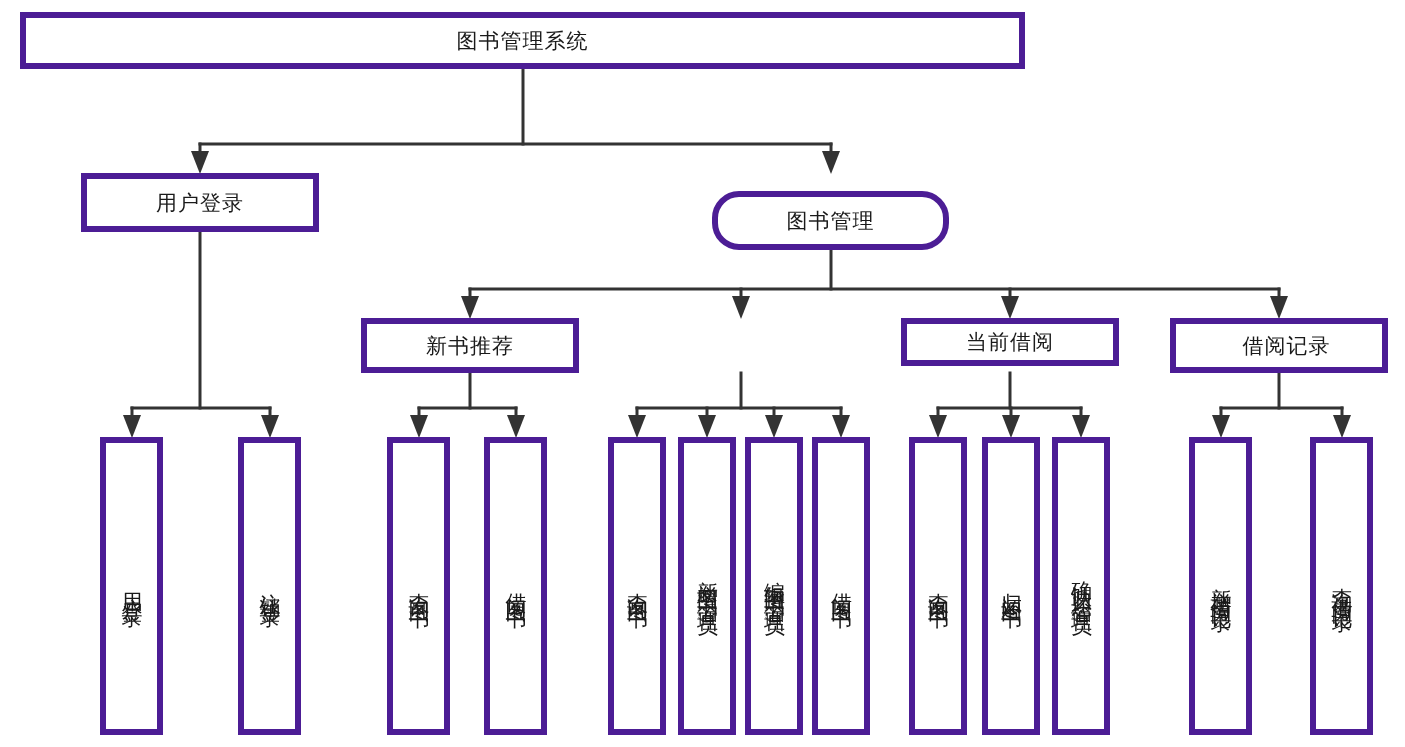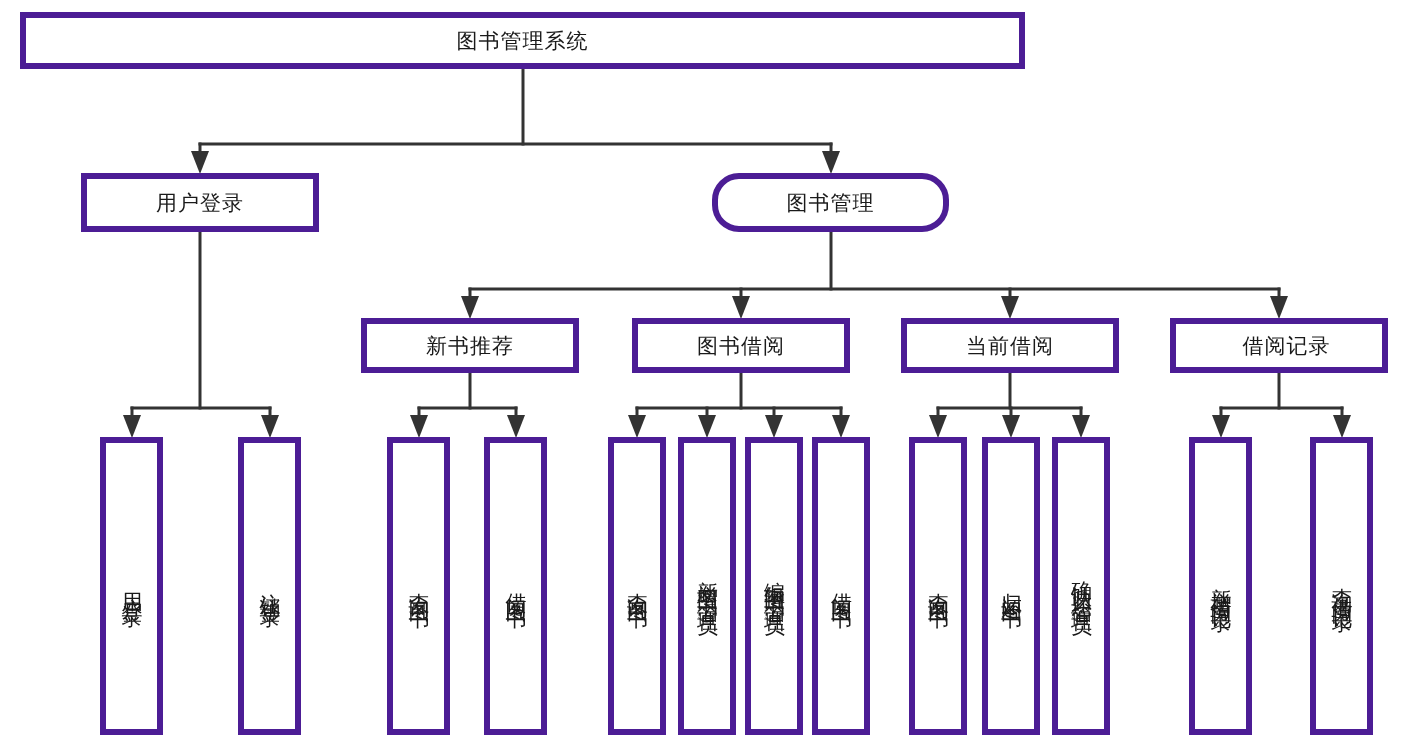--- a/index.html
+++ b/index.html
@@ -128,31 +128,28 @@
       </g>
   </svg>
 
   <div class="node horizontal" id="n-root" style="left: 20px; top: 12px; width: 1005px; height: 57px;">
     <span class="hlabel">图书管理系统</span>
   </div>
 
   <div class="node horizontal" id="n-user-login" style="left: 81px; top: 173px; width: 238px; height: 59px;">
     <span class="hlabel">用户登录</span>
   </div>
-  <div class="node horizontal" id="n-book-manage" style="left: 712px; top: 173px; width: 237px; height: 59px; border-radius: 27px;">
+  <div class="node horizontal" id="n-book-manage" style="left: 712px; top: 191px; width: 237px; height: 59px; border-radius: 27px;">
     <span class="hlabel">图书管理</span>
   </div>
 
   <div class="node horizontal" id="n-new-book-recommend" style="left: 361px; top: 318px; width: 218px; height: 55px;">
     <span class="hlabel">新书推荐</span>
   </div>
-  <div class="node horizontal" id="n-book-borrow" style="left: 632px; top: 318px; width: 218px; height: 55px;">
-    <span class="hlabel">图书借阅</span>
-  </div>
-  <div class="node horizontal" id="n-current-borrow" style="left: 901px; top: 318px; width: 218px; height: 55px;">
+  <div class="node horizontal" id="n-current-borrow" style="left: 901px; top: 318px; width: 218px; height: 48px;">
     <span class="hlabel">当前借阅</span>
   </div>
   <div class="node horizontal" id="n-borrow-record" style="left: 1170px; top: 318px; width: 218px; height: 55px; padding-left: 15px;">
     <span class="hlabel">借阅记录</span>
   </div>
 
   <div class="node vertical" id="n-leaf-user-login" style="left: 100px; top: 437px; width: 63px; height: 298px;">
     <span class="vlabel">用户登录</span>
   </div>
   <div class="node vertical" id="n-leaf-logout" style="left: 238px; top: 437px; width: 63px; height: 298px;">

